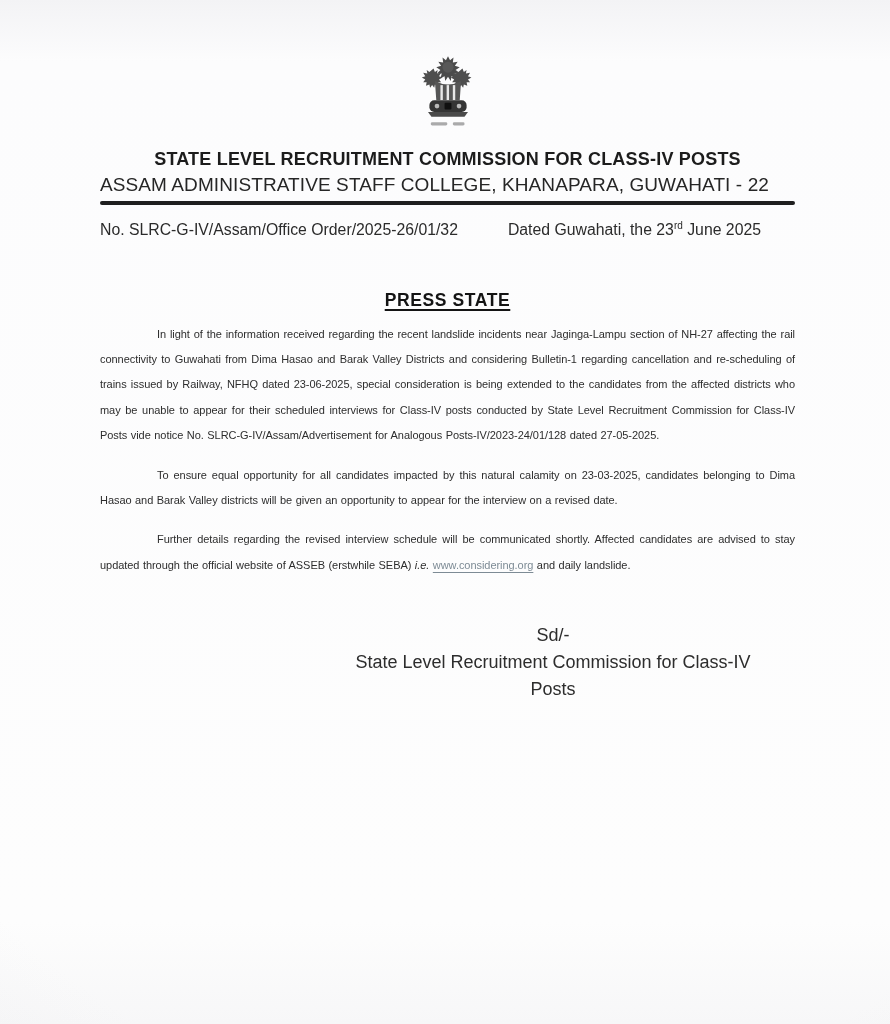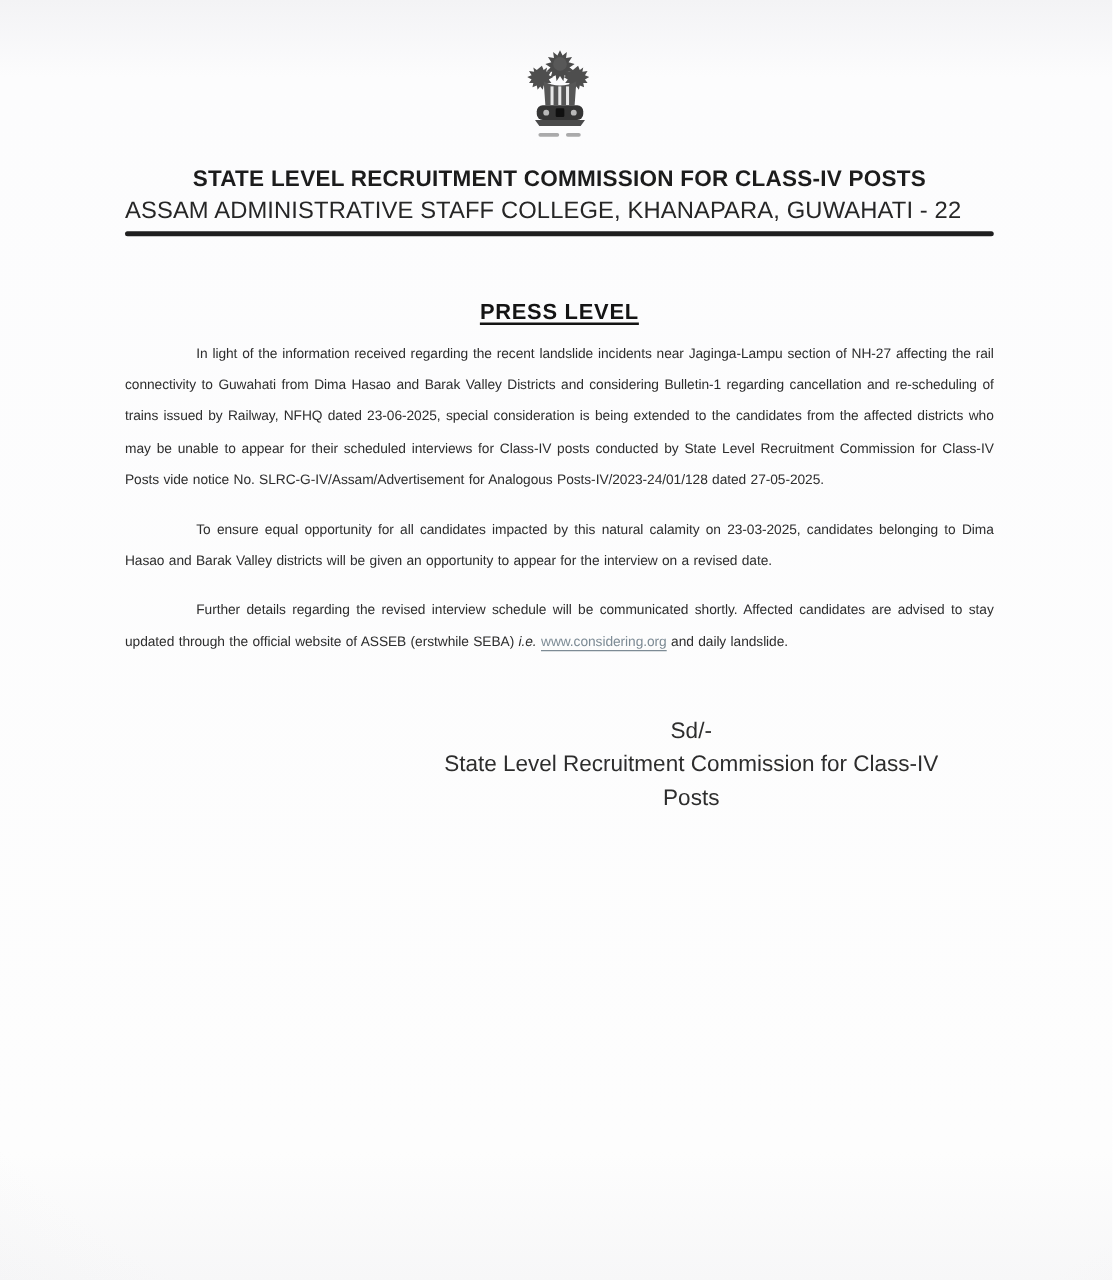--- a/index.html
+++ b/index.html
@@ -12,21 +12,21 @@
   .photo {
     position: relative;
     width: 890px; height: 1024px;
     color: #2d2d2d;
     background:
       radial-gradient(135% 115% at 55% 42%, rgba(255,255,255,0) 58%, rgba(222,223,226,0.45) 100%),
       linear-gradient(180deg, #f3f3f5 0%, #fcfcfd 6%, #fdfdfd 90%, #f7f7f8 100%);
   }
   .doc {
     position: absolute;
-    left: 100px; right: 95px; top: 0;
+    left: 100px; right: 95px; top: 16px;
   }
   .emblem-wrap {
     width: 62px; height: 80px;
     margin: 36px auto 0 auto;
   }
   .emblem-wrap svg { filter: blur(0.5px); }
   .org-title {
     margin-top: 16px;
     text-align: center;
     font-size: 18px; font-weight: 700;
@@ -138,22 +138,26 @@
         <rect x="20" y="100" width="24" height="4.5" rx="2" fill="#8f8f8f" opacity="0.75"></rect>
         <rect x="52" y="100" width="17" height="4.5" rx="2" fill="#8f8f8f" opacity="0.75"></rect>
       </svg>
     </div>
 
     <div class="org-title">STATE LEVEL RECRUITMENT COMMISSION FOR CLASS-IV POSTS</div>
     <div class="org-subtitle">ASSAM ADMINISTRATIVE STAFF COLLEGE, KHANAPARA, GUWAHATI - 22</div>
 
     <div class="rule"></div>
 
+    <div class="ref-row">
+      <span>No. SLRC-G-IV/Assam/Office Order/2025-26/01/32</span>
+      <span><span>Dated Guwahati, the 23</span><sup>rd</sup><span> June 2025</span></span>
+    </div>
 
-    <div class="press-heading">PRESS LEVEL</div>
+    <div class="press-heading">PRESS STATE</div>
 
 
     <p class="para para-first">In light of the information received regarding the recent landslide incidents near Jaginga-Lampu section of NH-27 affecting the rail connectivity to Guwahati from Dima Hasao and Barak Valley Districts and considering Bulletin-1 regarding cancellation and re-scheduling of trains issued by Railway, NFHQ dated 23-06-2025, special consideration is being extended to the candidates from the affected districts who may be unable to appear for their scheduled interviews for Class-IV posts conducted by State Level Recruitment Commission for Class-IV Posts vide notice No. SLRC-G-IV/Assam/Advertisement for Analogous Posts-IV/2023-24/01/128 dated 27-05-2025.</p>
 
     <p class="para">To ensure equal opportunity for all candidates impacted by this natural calamity on 23-03-2025, candidates belonging to Dima Hasao and Barak Valley districts will be given an opportunity to appear for the interview on a revised date.</p>
 
     <p class="para"><span>Further details regarding the revised interview schedule will be communicated shortly. Affected candidates are advised to stay updated through the official website of ASSEB (erstwhile SEBA) </span><span class="italic">i.e. </span><span class="weblink">www.considering.org</span><span> and daily landslide.</span></p>
 
     <div class="signature">
       <div>Sd/-</div>

